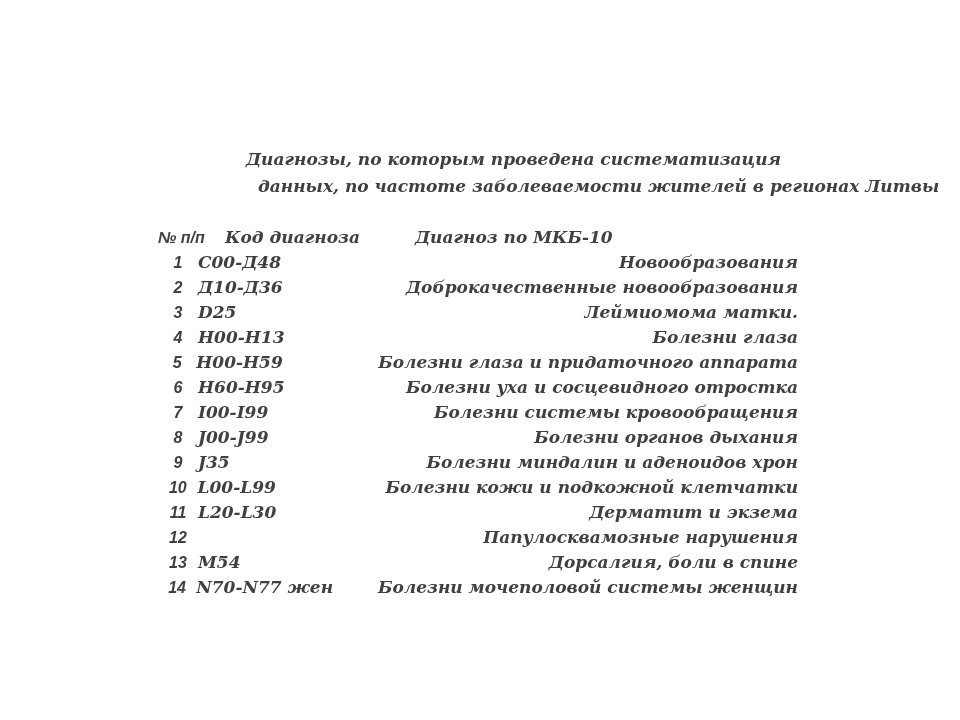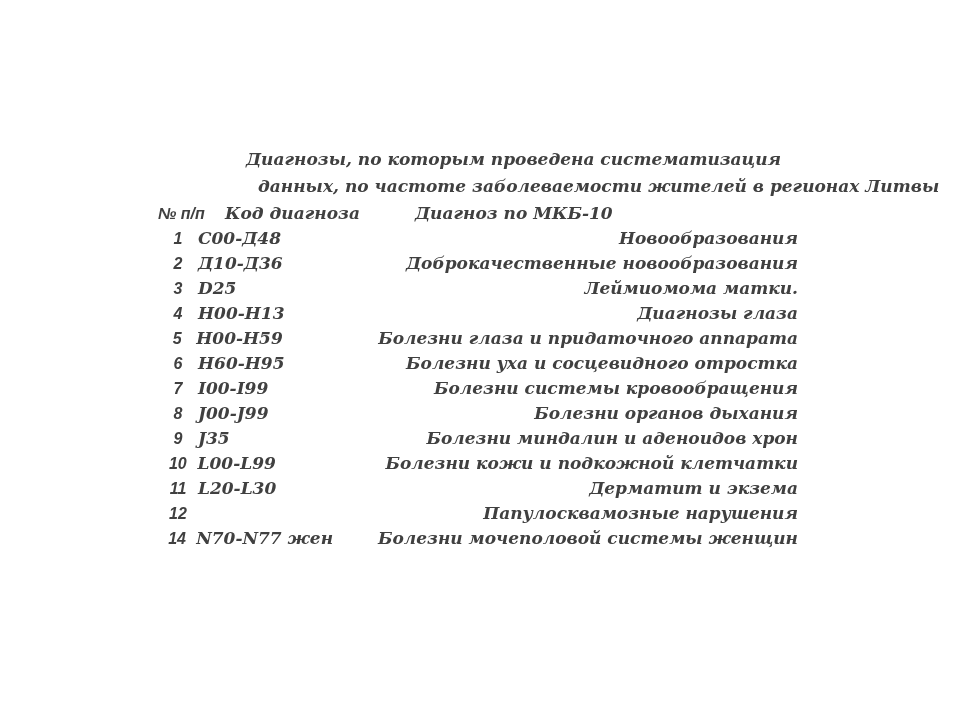--- a/index.html
+++ b/index.html
@@ -35,21 +35,21 @@
   }
   .title-line.l1 { margin-left: 88px; }
   .title-line.l2 { margin-left: 100px; }
 
   .row {
     display: flex;
     line-height: 25px;
     height: 25px;
     align-items: baseline;
   }
-  .row.header { line-height: 26px; height: 26px; }
+  .row.header { line-height: 26px; height: 26px; margin-top: 24px; }
 
   
   .h-num {
     width: 67px;
     font-family: "Liberation Sans", sans-serif;
     font-size: 16px;
     font-weight: bold;
     font-style: italic;
   }
   .h-code { width: 190px; }
@@ -96,21 +96,21 @@
 
   <div class="row">
     <span class="c-num">3</span>
     <span class="c-code">D25</span>
     <span class="c-diag">Леймиомома матки.</span>
   </div>
 
   <div class="row">
     <span class="c-num">4</span>
     <span class="c-code">Н00-Н13</span>
-    <span class="c-diag">Диагнозы глаза</span>
+    <span class="c-diag">Болезни глаза</span>
   </div>
 
   <div class="row">
     <span class="c-num">5</span>
     <span class="c-code">Н00-Н59</span>
     <span class="c-diag">Болезни глаза и придаточного аппарата</span>
   </div>
 
   <div class="row">
     <span class="c-num">6</span>
@@ -146,20 +146,25 @@
     <span class="c-num">11</span>
     <span class="c-code">L20-L30</span>
     <span class="c-diag">Дерматит и экзема</span>
   </div>
 
   <div class="row">
     <span class="c-num">12</span>
     <span class="c-diag">Папулосквамозные нарушения</span>
   </div>
 
+  <div class="row">
+    <span class="c-num">13</span>
+    <span class="c-code">M54</span>
+    <span class="c-diag">Дорсалгия, боли в спине</span>
+  </div>
 
   <div class="row">
     <span class="c-num">14</span>
     <span class="c-code">N70-N77 жен</span>
     <span class="c-diag">Болезни мочеполовой системы женщин</span>
   </div>
 </div>
   </div>
 </div>
 

